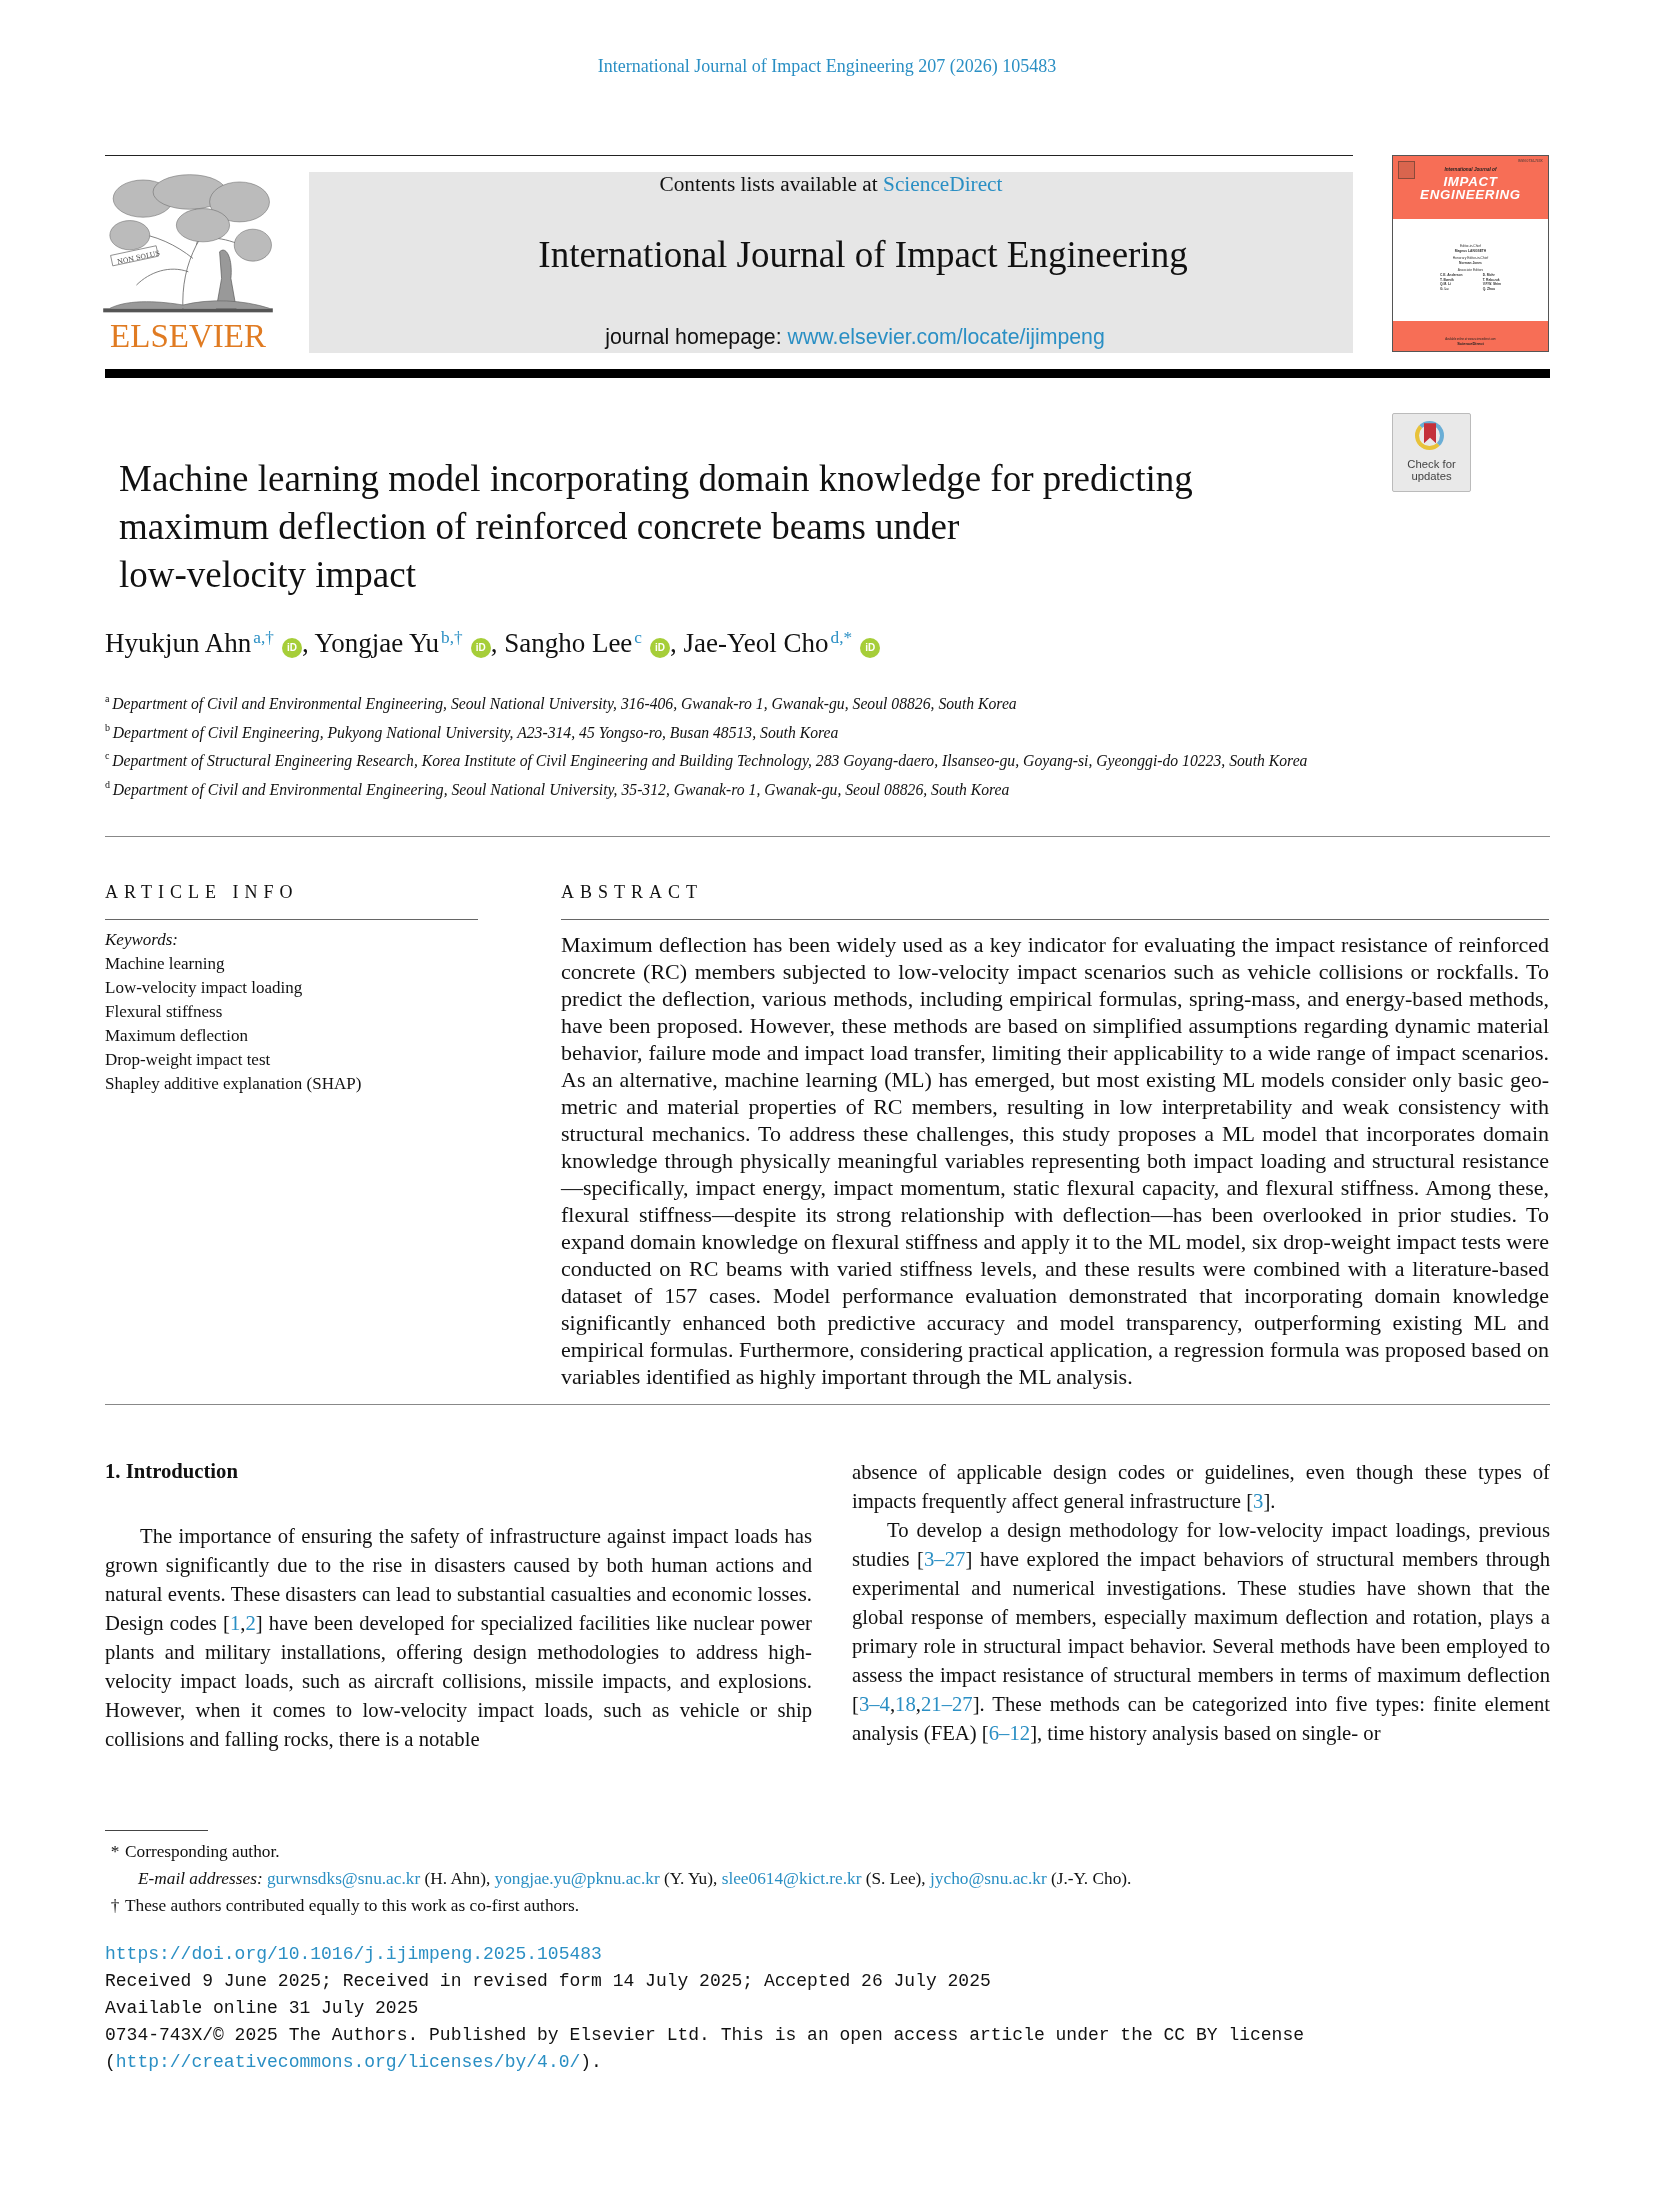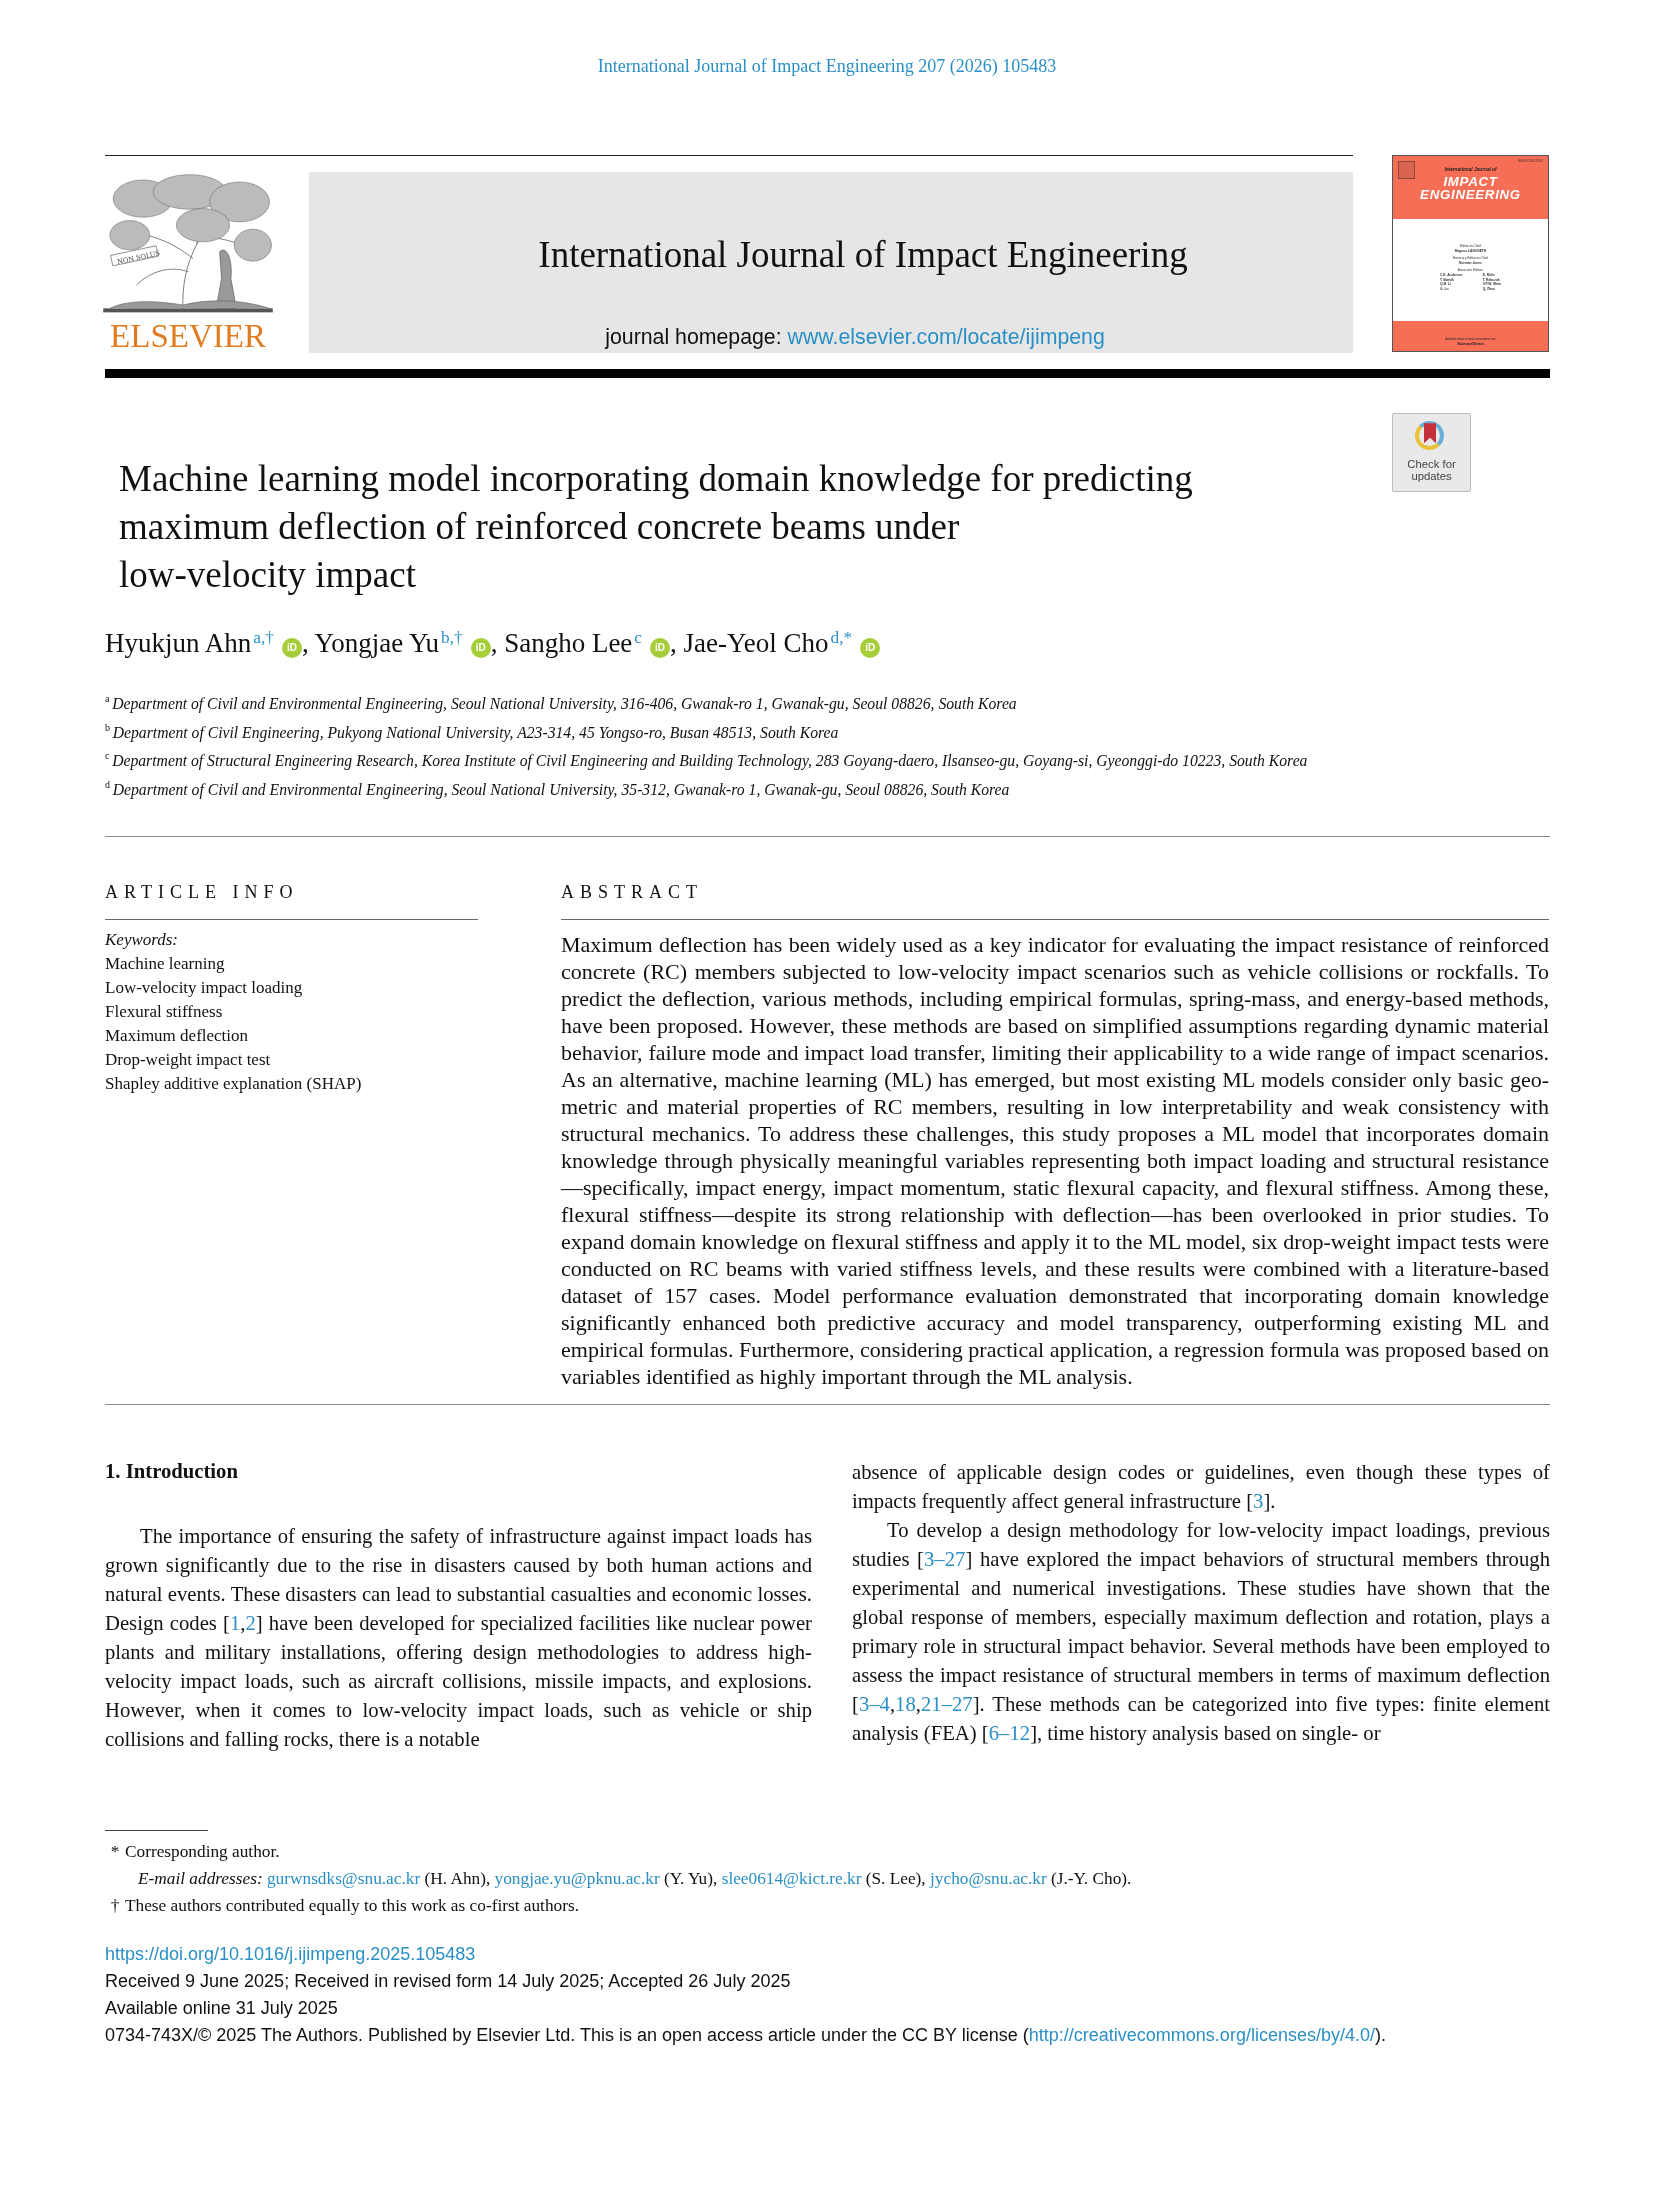--- a/index.html
+++ b/index.html
@@ -63,21 +63,21 @@
   .col-left { top: 1522px; left: 105px; width: 707px; font-size: 20.7px; line-height: 29px; text-align: justify; font-family: "Liberation Serif", serif; }
   .col-right { top: 1458px; left: 852px; width: 698px; font-size: 20.7px; line-height: 29px; text-align: justify; font-family: "Liberation Serif", serif; }
   .indent { text-indent: 35px; }
   p { margin: 0; }
 
   .fn-rule { top: 1830px; left: 105px; width: 103px; height: 0.7px; background: #444; }
   .footnotes { top: 1838px; left: 105px; width: 1447px; font-size: 17.3px; line-height: 27px; font-family: "Liberation Serif", serif; }
   .footnotes .mark { display: inline-block; width: 20px; text-align: center; }
   .footnotes em { font-style: italic; }
 
-  .pubinfo { top: 1941px; left: 105px; width: 1454px; font-size: 18px; line-height: 27px; font-family: Liberation Sans, sans-serif; }
+  .pubinfo { top: 1941px; left: 105px; width: 1454px; font-size: 18px; line-height: 27px; font-family: Liberation Mono, monospace; }
 </style>
 </head>
 <body>
 
 <div class="abs running-header">International Journal of Impact Engineering 207 (2026) 105483</div>
 <div class="abs top-rule"></div>
 
 <div class="abs elsevier-logo">
   <svg width="170" height="143" viewBox="0 0 255 215">
     <g fill="none" stroke="#777" stroke-width="1.4">
@@ -98,20 +98,23 @@
     <rect x="12" y="118" width="70" height="16" fill="#fff" stroke="#666" transform="rotate(-12 47 126)"></rect>
     <text x="20" y="133" font-size="10" fill="#444" font-family="DejaVu Serif, serif" transform="rotate(-12 47 126)">NON SOLUS</text>
     <path d="M175 120 C185 110 195 130 192 160 L200 205 L170 205 L178 160 Z" fill="#999" stroke="#555"></path>
     <rect x="0" y="205" width="255" height="6" fill="#555"></rect>
     <path d="M10 205 C40 190 90 195 120 200 C160 190 210 192 250 205" fill="#999" stroke="#666"></path>
   </svg>
   <div class="elsevier-word">ELSEVIER</div>
 </div>
 
 <div class="abs masthead">
+  <div class="contents">
+    <span>Contents lists available at </span><a class="link">ScienceDirect</a>
+  </div>
   <div class="jtitle">International Journal of Impact Engineering</div>
   <div class="homepage">
     <span>journal homepage: </span><a class="link">www.elsevier.com/locate/ijimpeng</a>
   </div>
 </div>
 
 <div class="abs cover">
   <div class="band-top"></div>
   <div class="mini-logo"></div>
   <div class="issn">ISSN 0734-743X</div>

